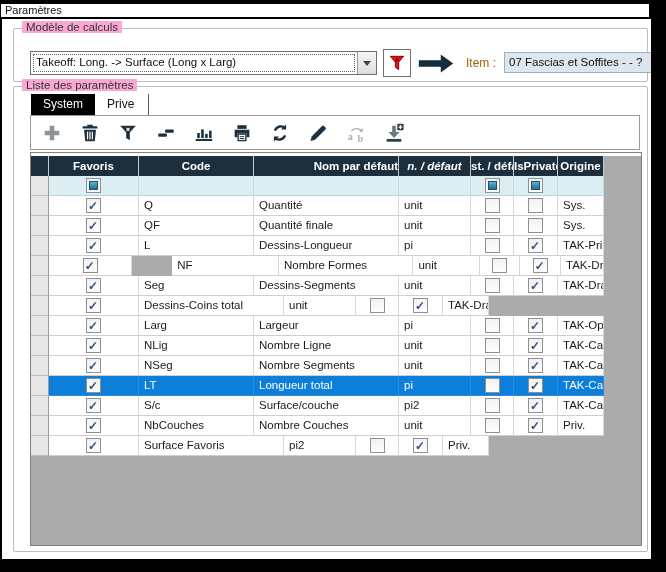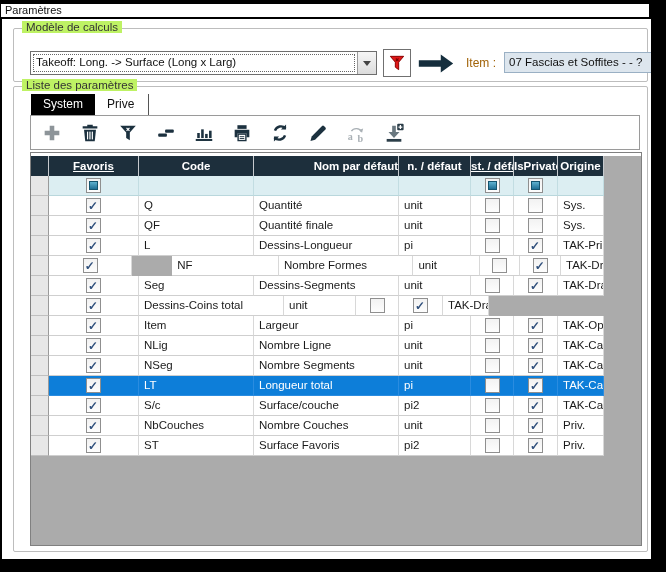--- a/index.html
+++ b/index.html
@@ -3,21 +3,21 @@
 <meta charset="utf-8">
 <style>
   html,body{margin:0;padding:0;background:#000;}
   body{width:666px;height:572px;position:relative;overflow:hidden;
        font-family:"Liberation Sans",sans-serif;-webkit-font-smoothing:antialiased;}
   .titlebar{position:absolute;left:1px;top:4px;width:644px;height:13px;background:#fff;
 posit    border:1px solid #000;font-size:11px;line-height:13px;padding-left:4px;color:#111;}
   .content{position:absolute;left:2px;top:19px;width:649px;height:540px;background:#fff;overflow:hidden;}
 
   .groupbox{position:absolute;border:1px solid #bdbdbd;border-radius:2px;}
-  .grouplabel{position:absolute;top:-8px;left:8px;background:#bef264;padding:0 4px;
+  .grouplabel{position:absolute;top:-8px;left:8px;background:#f9a8d4;padding:0 4px;
     font-size:11.5px;color:#333;white-space:nowrap;}
 
   
   .g1{left:11px;top:9px;width:633px;height:52px;}
   .combo{position:absolute;left:16px;top:22px;width:345px;height:22px;background:#fff;
     border:1px solid #6e6e6e;display:flex;}
   .combo-text{flex:1;margin:2px;border:1px dotted #666;font-size:11.5px;line-height:14px;
     padding:0 2px;color:#111;white-space:nowrap;overflow:hidden;}
   .combo-btn{width:18px;border-left:1px solid #9a9a9a;background:linear-gradient(#f6f6f6,#dcdcdc);
     display:flex;align-items:center;justify-content:center;}
@@ -42,21 +42,21 @@
   .tbtn{width:26px;height:26px;display:flex;align-items:center;justify-content:center;}
 
   
   .grid{position:absolute;left:16px;top:65px;width:610px;height:392px;border:1px solid #808080;
     background:#ababab;overflow:hidden;}
   .topstrip{height:3px;background:#fff;}
   .hrow{display:flex;height:20px;background:#1d2f3c;width:573px;}
   .hcell{color:#fff;font-size:11.5px;font-weight:bold;line-height:20px;text-align:center;
     overflow:hidden;white-space:nowrap;border-right:1px solid rgba(255,255,255,.75);box-sizing:border-box;}
   .hcell.ind{background:#1d2f3c;}
-  .hcell.u{text-decoration:underline;}
+  .hcell.u{}
   .frow{display:flex;height:20px;width:573px;}
   .fcell{background:#dceef2;border-right:1px solid #c2dde2;border-bottom:1px solid #aqd;box-sizing:border-box;
     display:flex;align-items:center;justify-content:center;border-bottom:1px solid #b9d7dc;}
   .row{display:flex;height:20px;width:573px;}
   .cell{background:#fff;border-right:1px solid #d8d8d8;border-bottom:1px solid #cfcfcf;
     box-sizing:border-box;font-size:11.5px;line-height:19px;color:#1a1a1a;
     white-space:nowrap;overflow:hidden;}
   .cell.txt{padding-left:5px;}
   .cell.ck{display:flex;align-items:center;justify-content:center;}
   .icell{width:18px;background:#e7e7e7;border-right:1px solid #9a9a9a;border-bottom:1px solid #c0c0c0;
@@ -188,21 +188,21 @@
       </span>
     </div>
 
     <div class="grid">
       <div class="topstrip"></div>
       <div class="hrow">
           <div class="hcell ind" style="width: 18px;"></div>
           <div class="hcell u" style="width: 90px;">Favoris</div>
           <div class="hcell" style="width: 115px;">Code</div>
           <div class="hcell" style="width: 145px; text-align: right;">Nom par défaut</div>
-          <div class="hcell" style="width: 72px;">n. / défaut</div>
+          <div class="hcell" style="width: 72px; font-style: italic;">n. / défaut</div>
           <div class="hcell u" style="width: 43px;">st. / défa</div>
           <div class="hcell" style="width: 44px;">IsPrivate</div>
           <div class="hcell" style="width: 46px;">Origine</div>
         </div>
       <div class="frow">
           <div class="icell"></div>
           <div class="fcell" style="width: 90px;">
             <span class="cb ind"></span>
           </div>
           <div class="fcell" style="width: 115px;"></div>
@@ -310,21 +310,21 @@
             <div class="cell ck" style="width: 44px;">
               <span class="cb checked"></span>
             </div>
             <div class="cell txt" style="width: 46px;">TAK-Draw</div>
           </div>
           <div class="row">
             <div class="icell"></div>
             <div class="cell ck" style="width: 90px;">
               <span class="cb checked"></span>
             </div>
-            <div class="cell txt" style="width: 115px;">Item</div>
+            <div class="cell txt" style="width: 115px;">Larg</div>
             <div class="cell txt" style="width: 145px;">Largeur</div>
             <div class="cell txt" style="width: 72px;">pi</div>
             <div class="cell ck" style="width: 43px;">
               <span class="cb"></span>
             </div>
             <div class="cell ck" style="width: 44px;">
               <span class="cb checked"></span>
             </div>
             <div class="cell txt" style="width: 46px;">TAK-Opti</div>
           </div>
@@ -406,21 +406,20 @@
             <div class="cell ck" style="width: 44px;">
               <span class="cb checked"></span>
             </div>
             <div class="cell txt" style="width: 46px;">Priv.</div>
           </div>
           <div class="row">
             <div class="icell"></div>
             <div class="cell ck" style="width: 90px;">
               <span class="cb checked"></span>
             </div>
-            <div class="cell txt" style="width: 115px;">ST</div>
             <div class="cell txt" style="width: 145px;">Surface Favoris</div>
             <div class="cell txt" style="width: 72px;">pi2</div>
             <div class="cell ck" style="width: 43px;">
               <span class="cb"></span>
             </div>
             <div class="cell ck" style="width: 44px;">
               <span class="cb checked"></span>
             </div>
             <div class="cell txt" style="width: 46px;">Priv.</div>
           </div>

